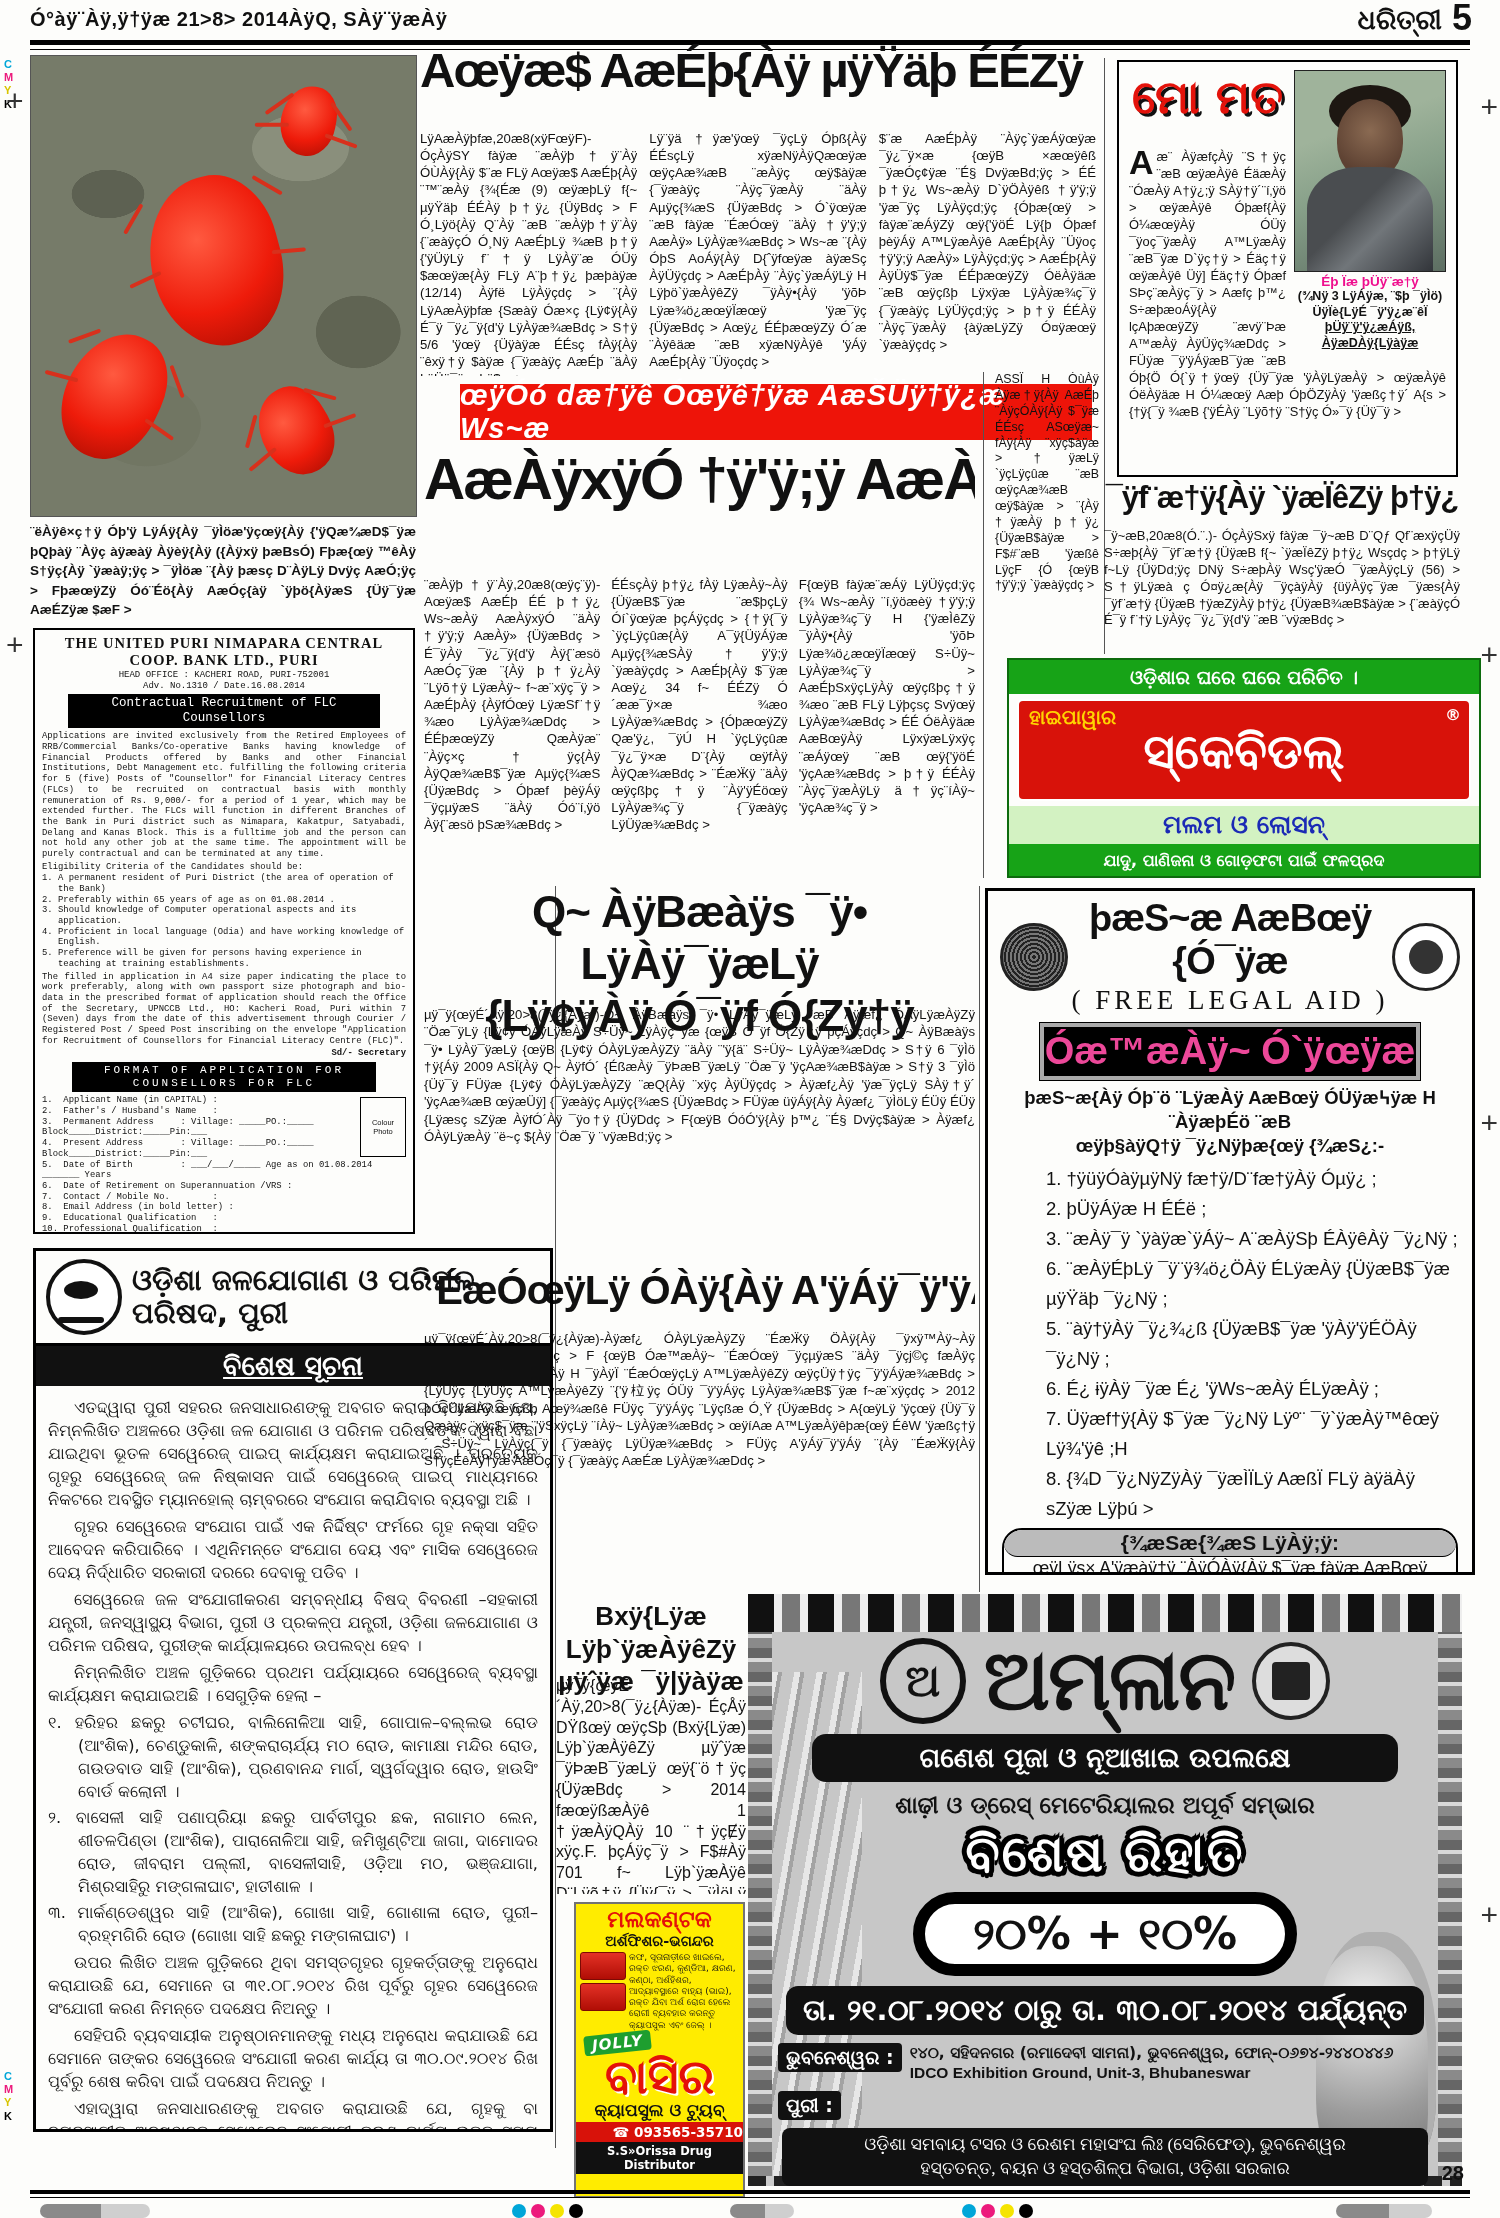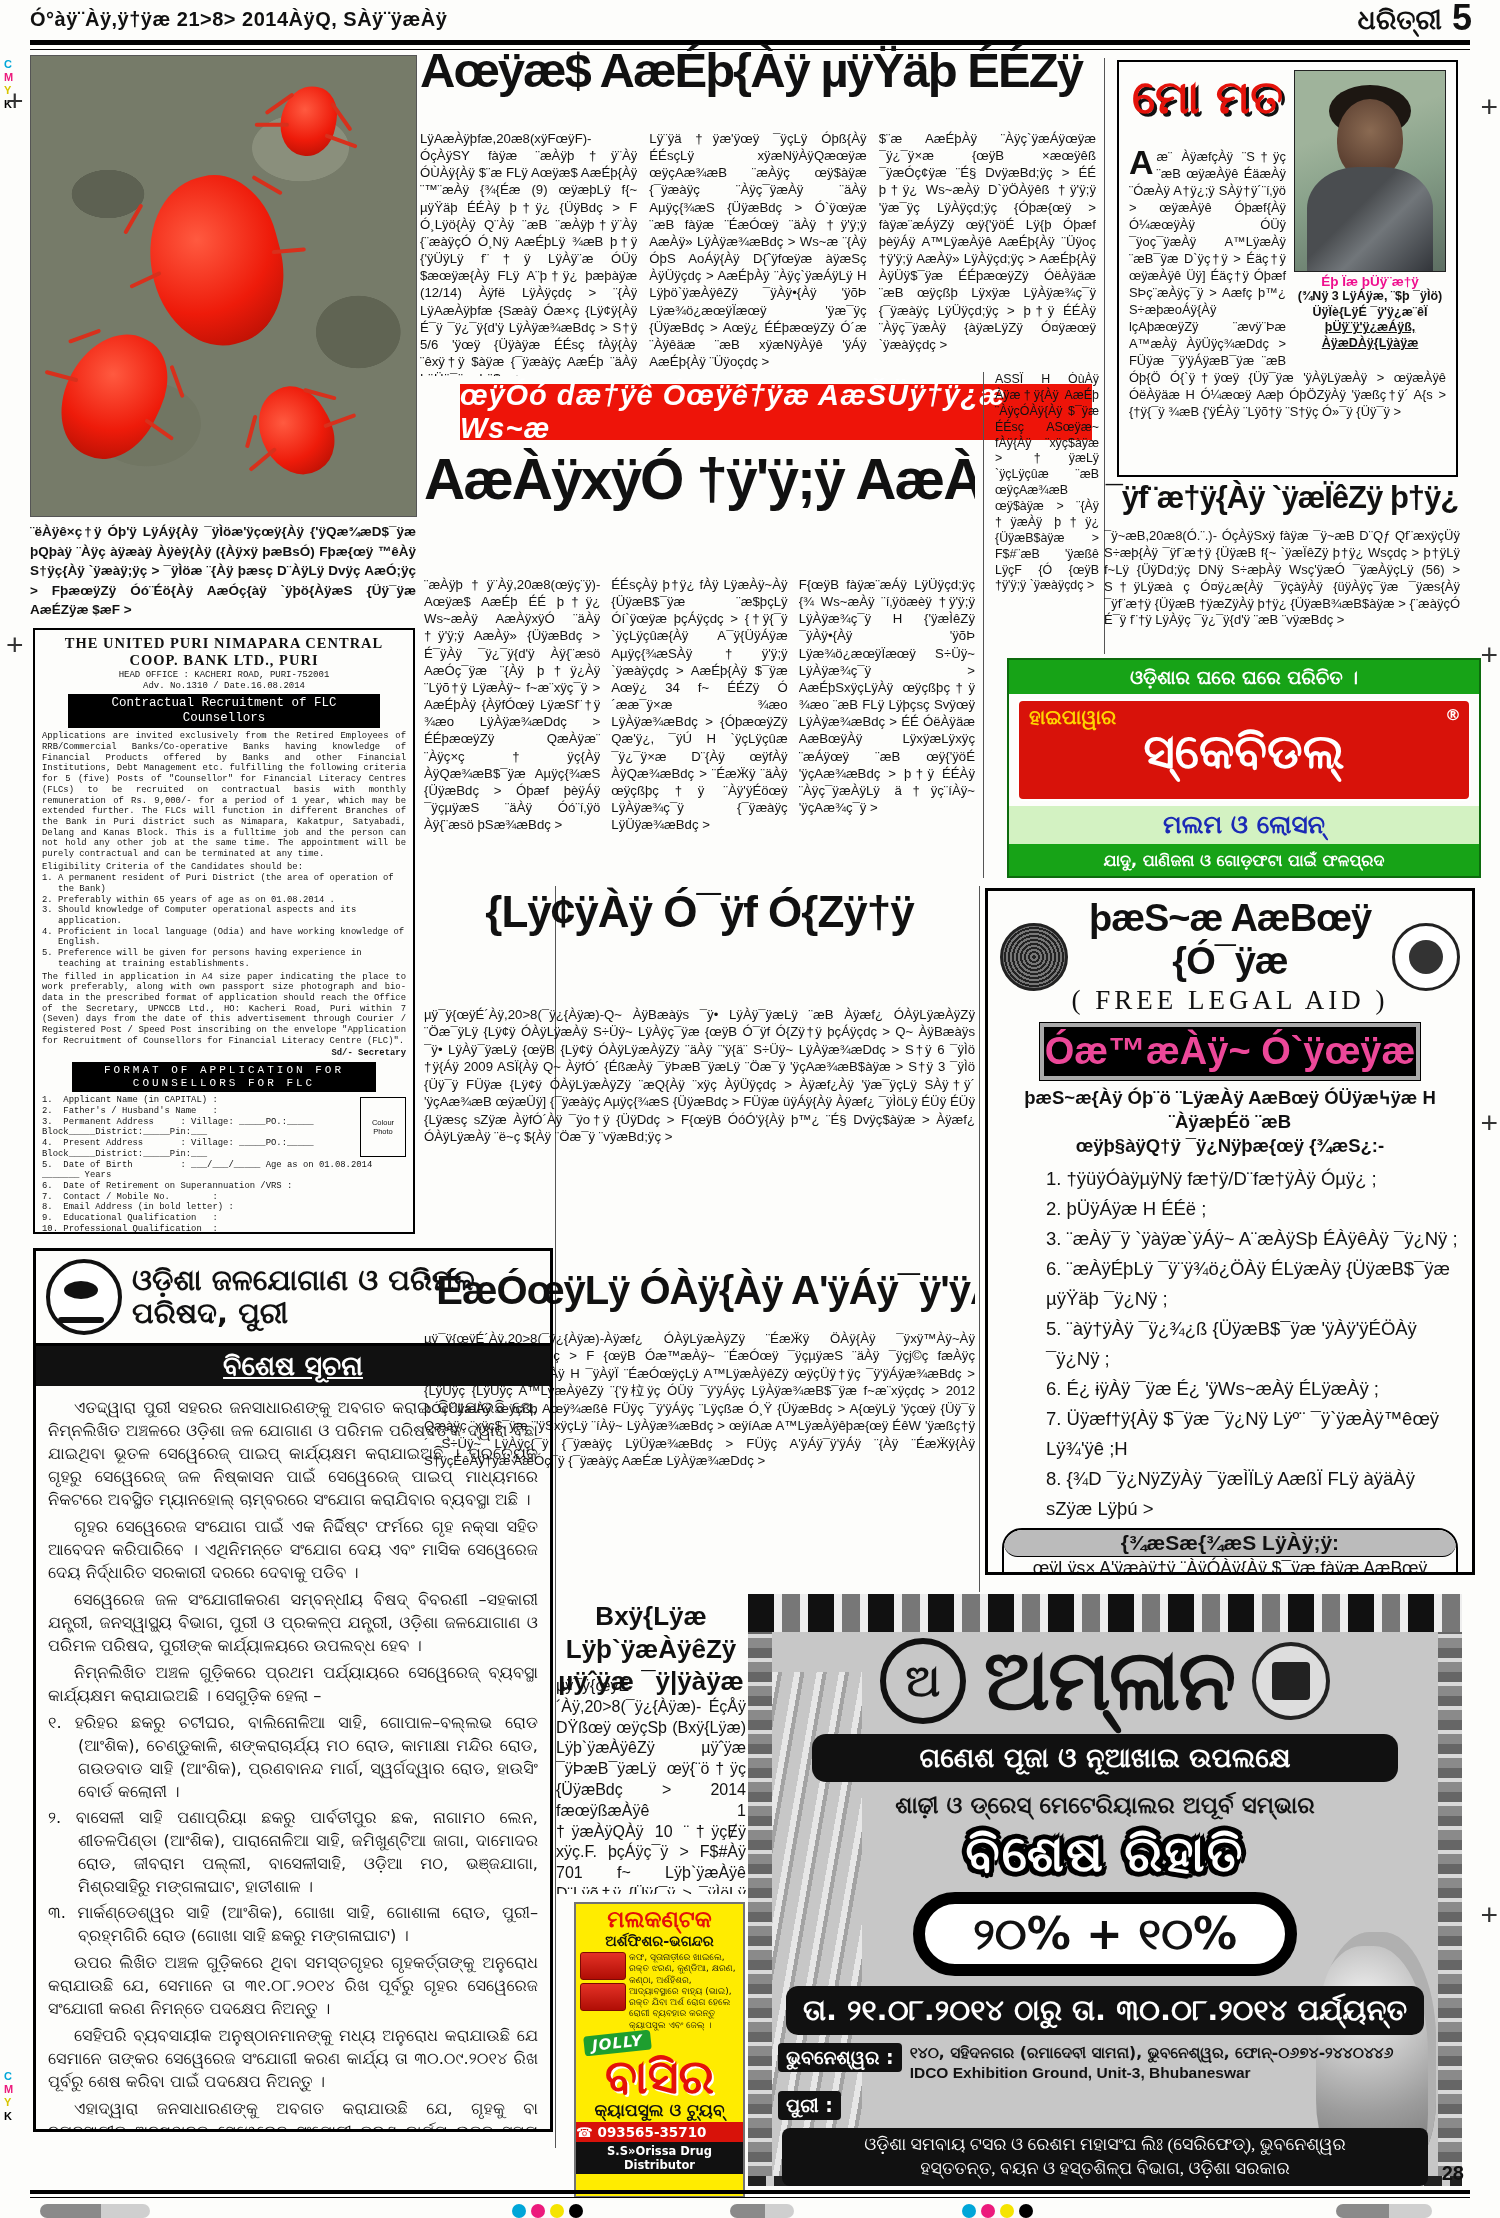--- a/index.html
+++ b/index.html
@@ -148,21 +148,21 @@
   #jolly-title{color:#e41109;font-weight:bold;font-size:23px;margin-top:2px;}
   #jolly-sub{font-weight:bold;font-size:14.5px;}
   #jolly-row{display:flex;width:100%;padding:2px 4px;box-sizing:border-box;gap:3px;}
   #jolly-prod{width:46px;flex:0 0 auto;display:flex;flex-direction:column;gap:3px;}
   .prod{background:linear-gradient(#e43226,#b00d05);border:1px solid #7d0a03;border-radius:3px;height:26px;}
   #jolly-desc{font-size:9px;line-height:1.25;text-align:left;}
   #jolly-logo{background:#1e9e2f;color:#fff;font-style:italic;font-weight:bold;font-size:15px;
      padding:1px 8px;border-radius:4px;transform:rotate(-6deg);align-self:flex-start;margin-left:8px;letter-spacing:1px;}
   #jolly-brand{color:#e41109;font-weight:bold;font-size:47px;line-height:1;text-shadow:2px 2px 0 #fff;}
   #jolly-prodname{font-weight:bold;font-size:17px;}
-  #jolly-phone{background:#d8120a;color:#fff;font-weight:bold;font-size:13.5px;width:100%;text-align:left;padding:2px 17px;margin-top:2px;}
+  #jolly-phone{background:#d8120a;color:#fff;font-weight:bold;font-size:13.5px;width:100%;text-align:right;padding:2px 17px;margin-top:2px;}
   #jolly-dist{background:#111;color:#fff;font-weight:bold;font-size:11.5px;width:100%;text-align:center;padding:2px 0;}
 
   
   #amlan{left:748px;top:1594px;width:714px;height:592px;box-sizing:border-box;background:#c7c7c7;
      border:solid #555;border-width:0;overflow:hidden;}
   #amlan-btop{position:absolute;left:0;top:0;right:0;height:38px;
      background:repeating-linear-gradient(90deg,#111 0 26px,#eee 26px 34px,#777 34px 52px,#eee 52px 60px);}
   #amlan-bleft,#amlan-bright{position:absolute;top:38px;bottom:10px;width:24px;
      background:repeating-linear-gradient(0deg,#8a8a8a 0 10px,#d9d9d9 10px 14px,#666 14px 24px);}
   #amlan-bleft{left:0;} #amlan-bright{right:0;}
@@ -344,20 +344,21 @@
       <div class="fline">6.  Date of Retirement on Superannuation /VRS :</div>
       <div class="fline">7.  Contact / Mobile No.        :</div>
       <div class="fline">8.  Email Address (in bold letter) :</div>
       <div class="fline">9.  Educational Qualification   :</div>
       <div class="fline">10. Professional Qualification  :</div>
     </div>
 
 </div>
 
 <div class="abs" id="qh">
+  <div>Q~ ÀÿBæàÿs ¯ÿ• LÿÀÿ¯ÿæLÿ</div>
   <div>{Lÿ¢ÿÀÿ Ó¯ÿf Ó{Zÿ†ÿ</div>
 </div>
 <div class="abs" id="q-body">µÿ¯ÿ{œÿÉ´Àÿ,20&gt;8(¯ÿ¿{Àÿæ)-Q~ ÀÿBæàÿs ¯ÿ• LÿÀÿ¯ÿæLÿ ¨æB Àÿæf¿ ÓÀÿLÿæÀÿZÿ ¨Öæ¯ÿLÿ {Lÿ¢ÿ ÓÀÿLÿæÀÿ S÷Üÿ~ LÿÀÿç¯ÿæ {œÿB Ó¯ÿf Ó{Zÿ†ÿ þçÁÿçdç &gt; Q~ ÀÿBæàÿs ¯ÿ• LÿÀÿ¯ÿæLÿ {œÿB {Lÿ¢ÿ ÓÀÿLÿæÀÿZÿ ¨äÀÿ ¨'ÿ{ä¨ S÷Üÿ~ LÿÀÿæ¾æDdç &gt; S†ÿ 6 ¯ÿÌö †ÿ{Áÿ 2009 ASÏ{Àÿ Q~ ÀÿfÓ´ {ÉßæÀÿ ¯ÿÞæB¯ÿæLÿ ¨Öæ¯ÿ 'ÿçAæ¾æB$àÿæ &gt; S†ÿ 3 ¯ÿÌö {Üÿ¯ÿ FÜÿæ {Lÿ¢ÿ ÓÀÿLÿæÀÿZÿ ¨æQ{Àÿ ¨xÿç ÀÿÜÿçdç &gt; Àÿæf¿Àÿ 'ÿæ¯ÿçLÿ SÀÿ†ÿ´ 'ÿçAæ¾æB œÿæÜÿ] {¯ÿæàÿç Aµÿç{¾æS {ÜÿæBdç &gt; FÜÿæ üÿÁÿ{Àÿ Àÿæf¿ ¯ÿÌöLÿ ÉÜÿ ÉÜÿ {Lÿæsç sZÿæ ÀÿfÓ´Àÿ ¯ÿo†ÿ {ÜÿDdç &gt; F{œÿB ÓóÓ'ÿ{Àÿ þ™¿ ¨É§ Dvÿç$àÿæ &gt; Àÿæf¿ ÓÀÿLÿæÀÿ ¨ë~ç ${Àÿ ¨Öæ¯ÿ ¨vÿæBd;ÿç &gt;</div>
 <div class="abs nowrap" id="ph2">¨ÉæÓœÿLÿ ÓÀÿ{Àÿ A'ÿÁÿ¯ÿ'ÿÁÿ</div>
 <div class="abs" id="p-body">µÿ¯ÿ{œÿÉ´Àÿ,20&gt;8(¯ÿ¿{Àÿæ)-Àÿæf¿ ÓÀÿLÿæÀÿZÿ ¨ÉæӜÿ ÖÀÿ{Àÿ ¯ÿxÿ™Àÿ~Àÿ A'ÿÁÿ¯ÿ'ÿÁÿ {ÜÿæBdç &gt; F {œÿB Óæ™æÀÿ~ ¨ÉæÓœÿ ¯ÿçµÿæS ¨äÀÿ ¯ÿçj©ç fæÀÿç LÿÀÿæ¾æBdç &gt; DÖÀÿ H ¯ÿÀÿÏ ¨ÉæÓœÿçLÿ A™LÿæÀÿêZÿ œÿçÜÿ†ÿç ¯ÿ'ÿÁÿæ¾æBdç &gt; {LÿÜÿç {LÿÜÿç A™LÿæÀÿêZÿ ¨{'ÿ柆ÿç ÓÜÿ ¯ÿ'ÿÁÿç LÿÀÿæ¾æB$¯ÿæ f~æ¨xÿçdç &gt; 2012 þÓçÜÿæÀÿ œÿçßþ Aœÿ¾æßê FÜÿç ¯ÿ'ÿÁÿç ¨Lÿçßæ Ó¸Ÿ {ÜÿæBdç &gt; A{œÿLÿ 'ÿçœÿ {Üÿ¯ÿ Qæàÿç ¨xÿç$¯ÿæ ¨'ÿSxÿçLÿ ¨íÀÿ~ LÿÀÿæ¾æBdç &gt; œÿíAæ A™LÿæÀÿêþæ{œÿ ÉêW 'ÿæßç†ÿ´ S÷Üÿ~ LÿÀÿç{¯ÿ {¯ÿæàÿç LÿÜÿæ¾æBdç &gt; FÜÿç A'ÿÁÿ¯ÿ'ÿÁÿ ¨{Àÿ ¨ÉæӜÿ{Àÿ S†ÿçÉêÁÿ†ÿæ AæÓç¯ÿ {¯ÿæàÿç AæÉæ LÿÀÿæ¾æDdç &gt;</div>
 <div class="abs" id="ih3">
   <div>Bxÿ{Lÿæ Lÿþ`ÿæÀÿêZÿ</div>
   <div>µÿˆÿæ ¯ÿ|ÿàÿæ</div>
 </div>
 <div class="abs" id="i-body">µÿ¯ÿ{œÿÉ´Àÿ,20&gt;8(¯ÿ¿{Àÿæ)- ÉçÅÿ DŸßœÿ œÿçSþ (Bxÿ{Lÿæ) Lÿþ`ÿæÀÿêZÿ µÿˆÿæ ¯ÿÞæB¯ÿæLÿ œÿ{¨ö†ÿç {ÜÿæBdç &gt; 2014 fæœÿßæÀÿê 1 †ÿæÀÿQÀÿ 10 ¨†ÿçɆÿ xÿç.F. þçÁÿç¯ÿ &gt; F$#Àÿ 701 f~ Lÿþ`ÿæÀÿê D¨Lÿõ†ÿ {Üÿ{¯ÿ &gt; ¯ÿÌöLÿ ¨æB 45.90 àÿä sZÿæÀÿ A†ÿçÀÿçNÿ {¯ÿæl ¨xÿç¯ÿ &gt; Óþ'ÿæß 109.80 àÿä sZÿæ Qaÿö {Üÿ¯ÿ {¯ÿæàÿç LÿÜÿæ¾æBdç &gt;</div>

